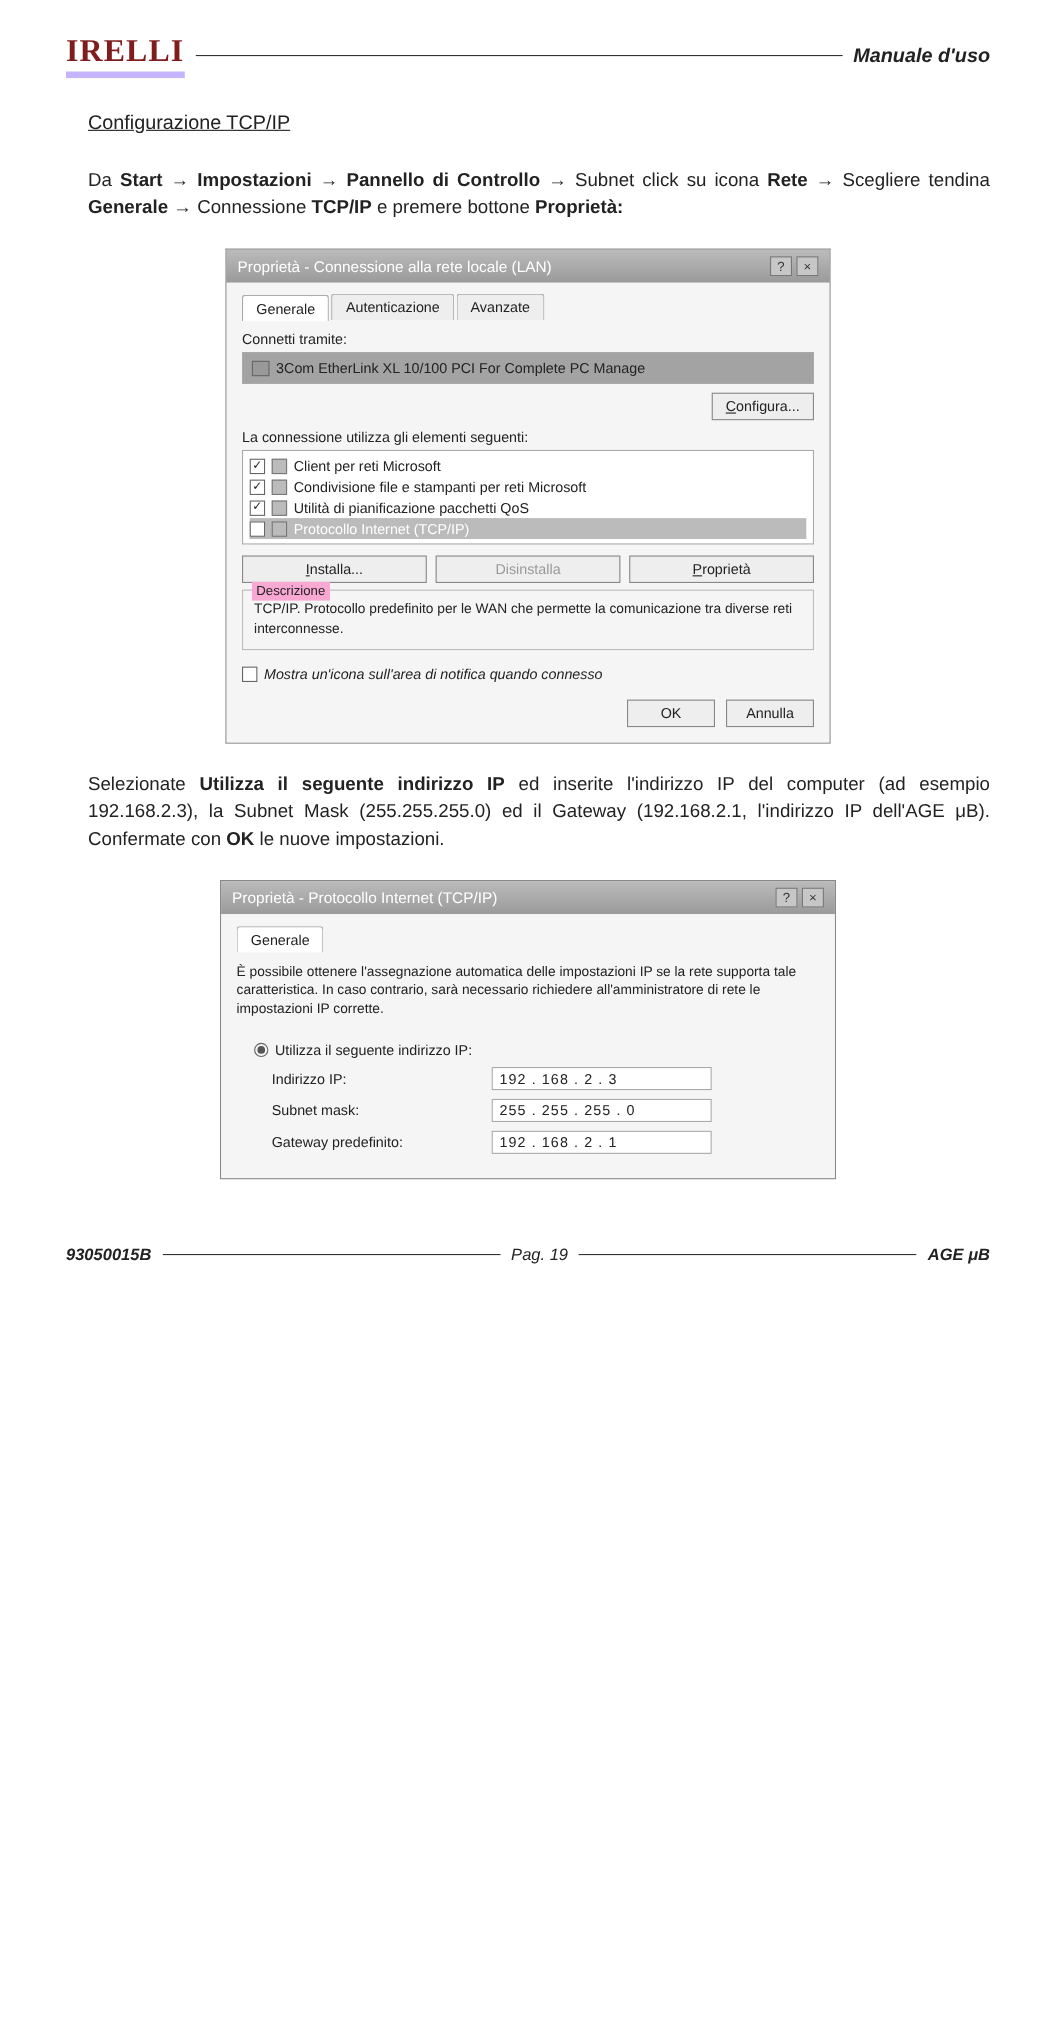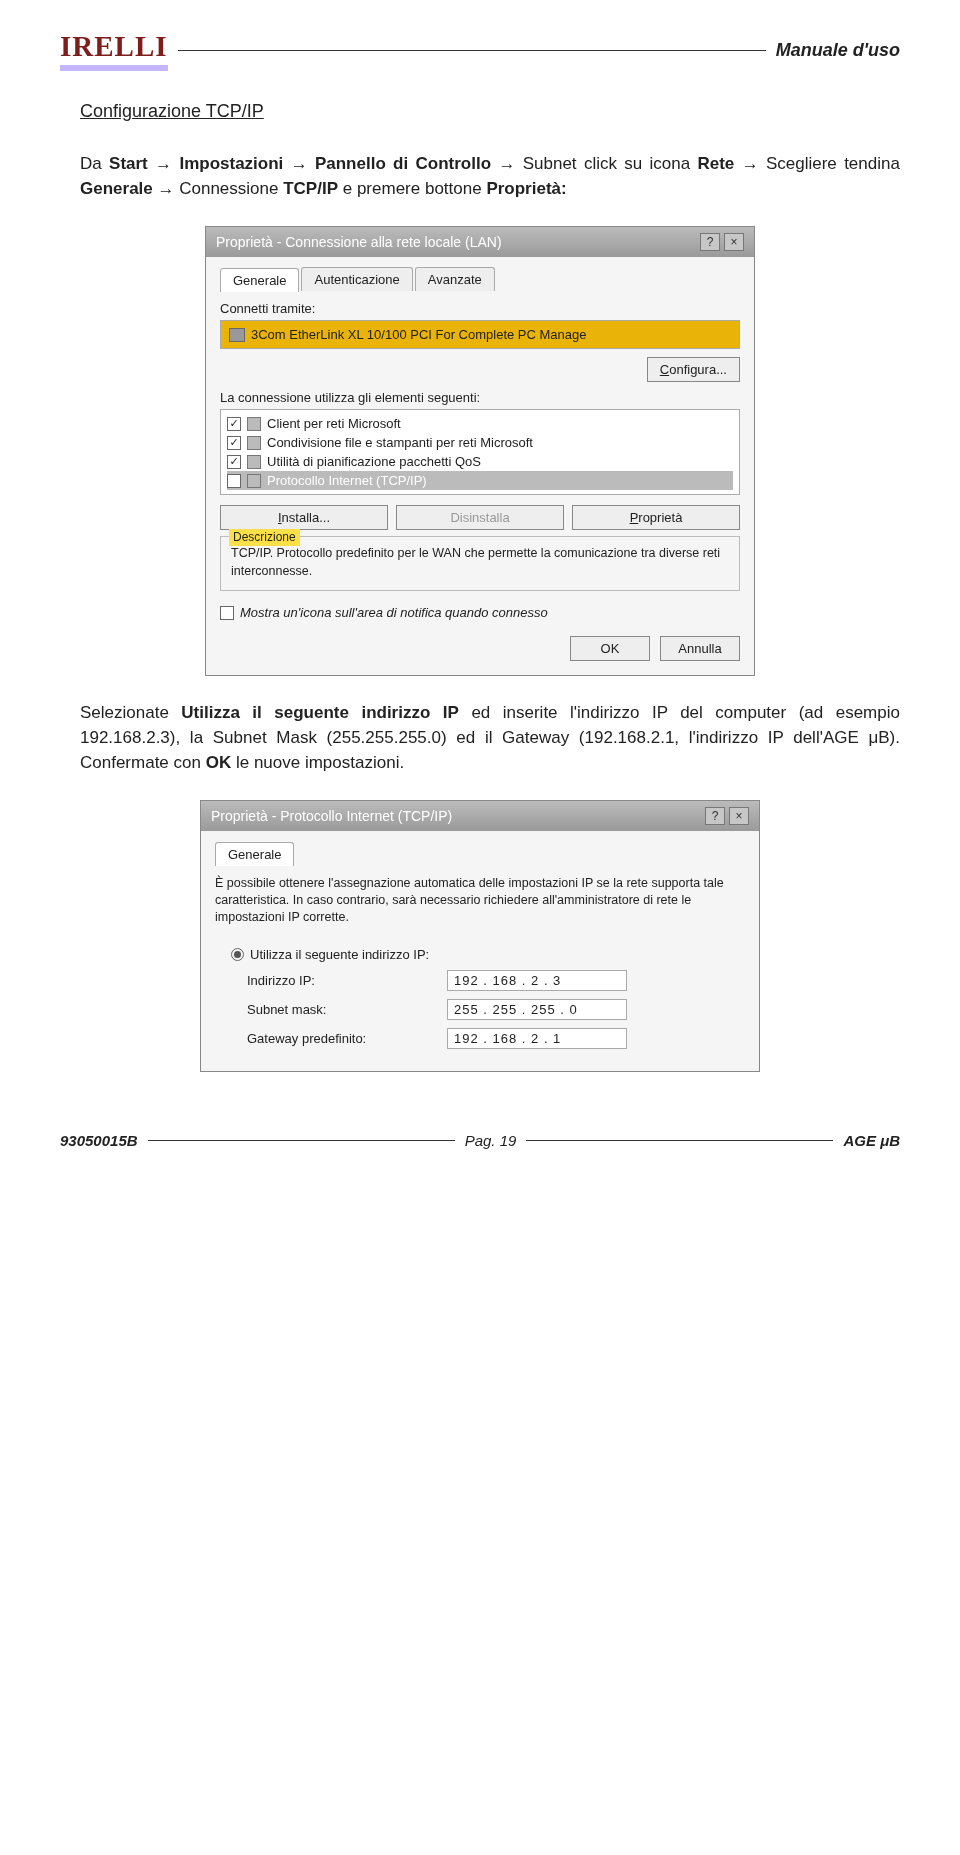--- a/index.html
+++ b/index.html
@@ -76,21 +76,21 @@
     padding: 4px 12px;
     background: #eee;
     border: 1px solid #aaa;
     border-bottom: none;
     font-size: 13px;
     border-radius: 3px 3px 0 0;
   }
   .tab.active { background: #fff; position: relative; top: 1px; }
   .field-label { font-size: 13px; margin: 6px 0 4px 0; }
   .nic-box {
-    background: #eab308; border: 1px solid #aaa;
+    background: #a3a3a3; border: 1px solid #aaa;
     padding: 6px 8px; font-size: 13px;
     display: flex; align-items: center; gap: 6px;
   }
   .nic-icon { width: 16px; height: 14px; background: #999; border: 1px solid #666; }
   .btn {
     background: #eee; border: 1px solid #888;
     padding: 4px 12px; font-size: 13px;
     display: inline-flex; align-items: center;
   }
   .btn .u { text-decoration: underline; }
@@ -108,40 +108,40 @@
   }
   .liicon { width: 14px; height: 14px; background: #bbb; border: 1px solid #777; }
   .listitem.sel { background: #bbb; color: #fff; }
   .btn-row { display: flex; gap: 8px; margin: 10px 0 6px 0; }
   .btn-row .btn { flex: 1; justify-content: center; }
   .group {
     border: 1px solid #bbb; padding: 8px 10px 10px 10px; font-size: 12.5px;
     margin-top: 4px; line-height: 1.4; position: relative;
   }
   .group .legend {
-    position: absolute; top: -8px; left: 8px; background: #fde047;
+    position: absolute; top: -8px; left: 8px; background: #f9a8d4;
     padding: 0 4px; font-size: 12px;
   }
   .checkrow { display: flex; align-items: center; gap: 6px; font-size: 13px; margin-top: 14px; font-style: italic; }
   .dlg-footer { display: flex; justify-content: flex-end; gap: 10px; margin-top: 16px; }
   .dlg-footer .btn { min-width: 80px; justify-content: center; }
 
   
   .shot2 { width: 560px; }
   .desc-text { font-size: 12.5px; line-height: 1.35; margin: 6px 0 12px 0; }
   .radio-row { display: flex; align-items: center; gap: 6px; font-size: 13px; margin: 4px 0; }
   .radio {
     width: 13px; height: 13px; border: 1px solid #666; border-radius: 50%;
     display: inline-flex; align-items: center; justify-content: center;
   }
   .radio.sel::after { content:""; width:7px; height:7px; background:#555; border-radius:50%; }
   .ip-grid { display: grid; grid-template-columns: 200px 1fr; row-gap: 8px; align-items: center; margin: 8px 0 4px 16px; font-size: 13px; }
   .ip-input {
     background: #fff; border: 1px solid #aaa; padding: 2px 6px; font-size: 13px;
-    width: 180px; letter-spacing: 1px;
+    width: 200px; letter-spacing: 1px;
   }
   .indent-block { padding: 4px 0 4px 16px; border-top:1px solid transparent; }
 
   
   .page-footer {
     margin-top: 60px;
     display: flex; align-items: center; gap: 10px;
     font-size: 15px; font-style: italic;
   }
   .page-footer .fline { flex: 1; height: 1px; background: #333; }

